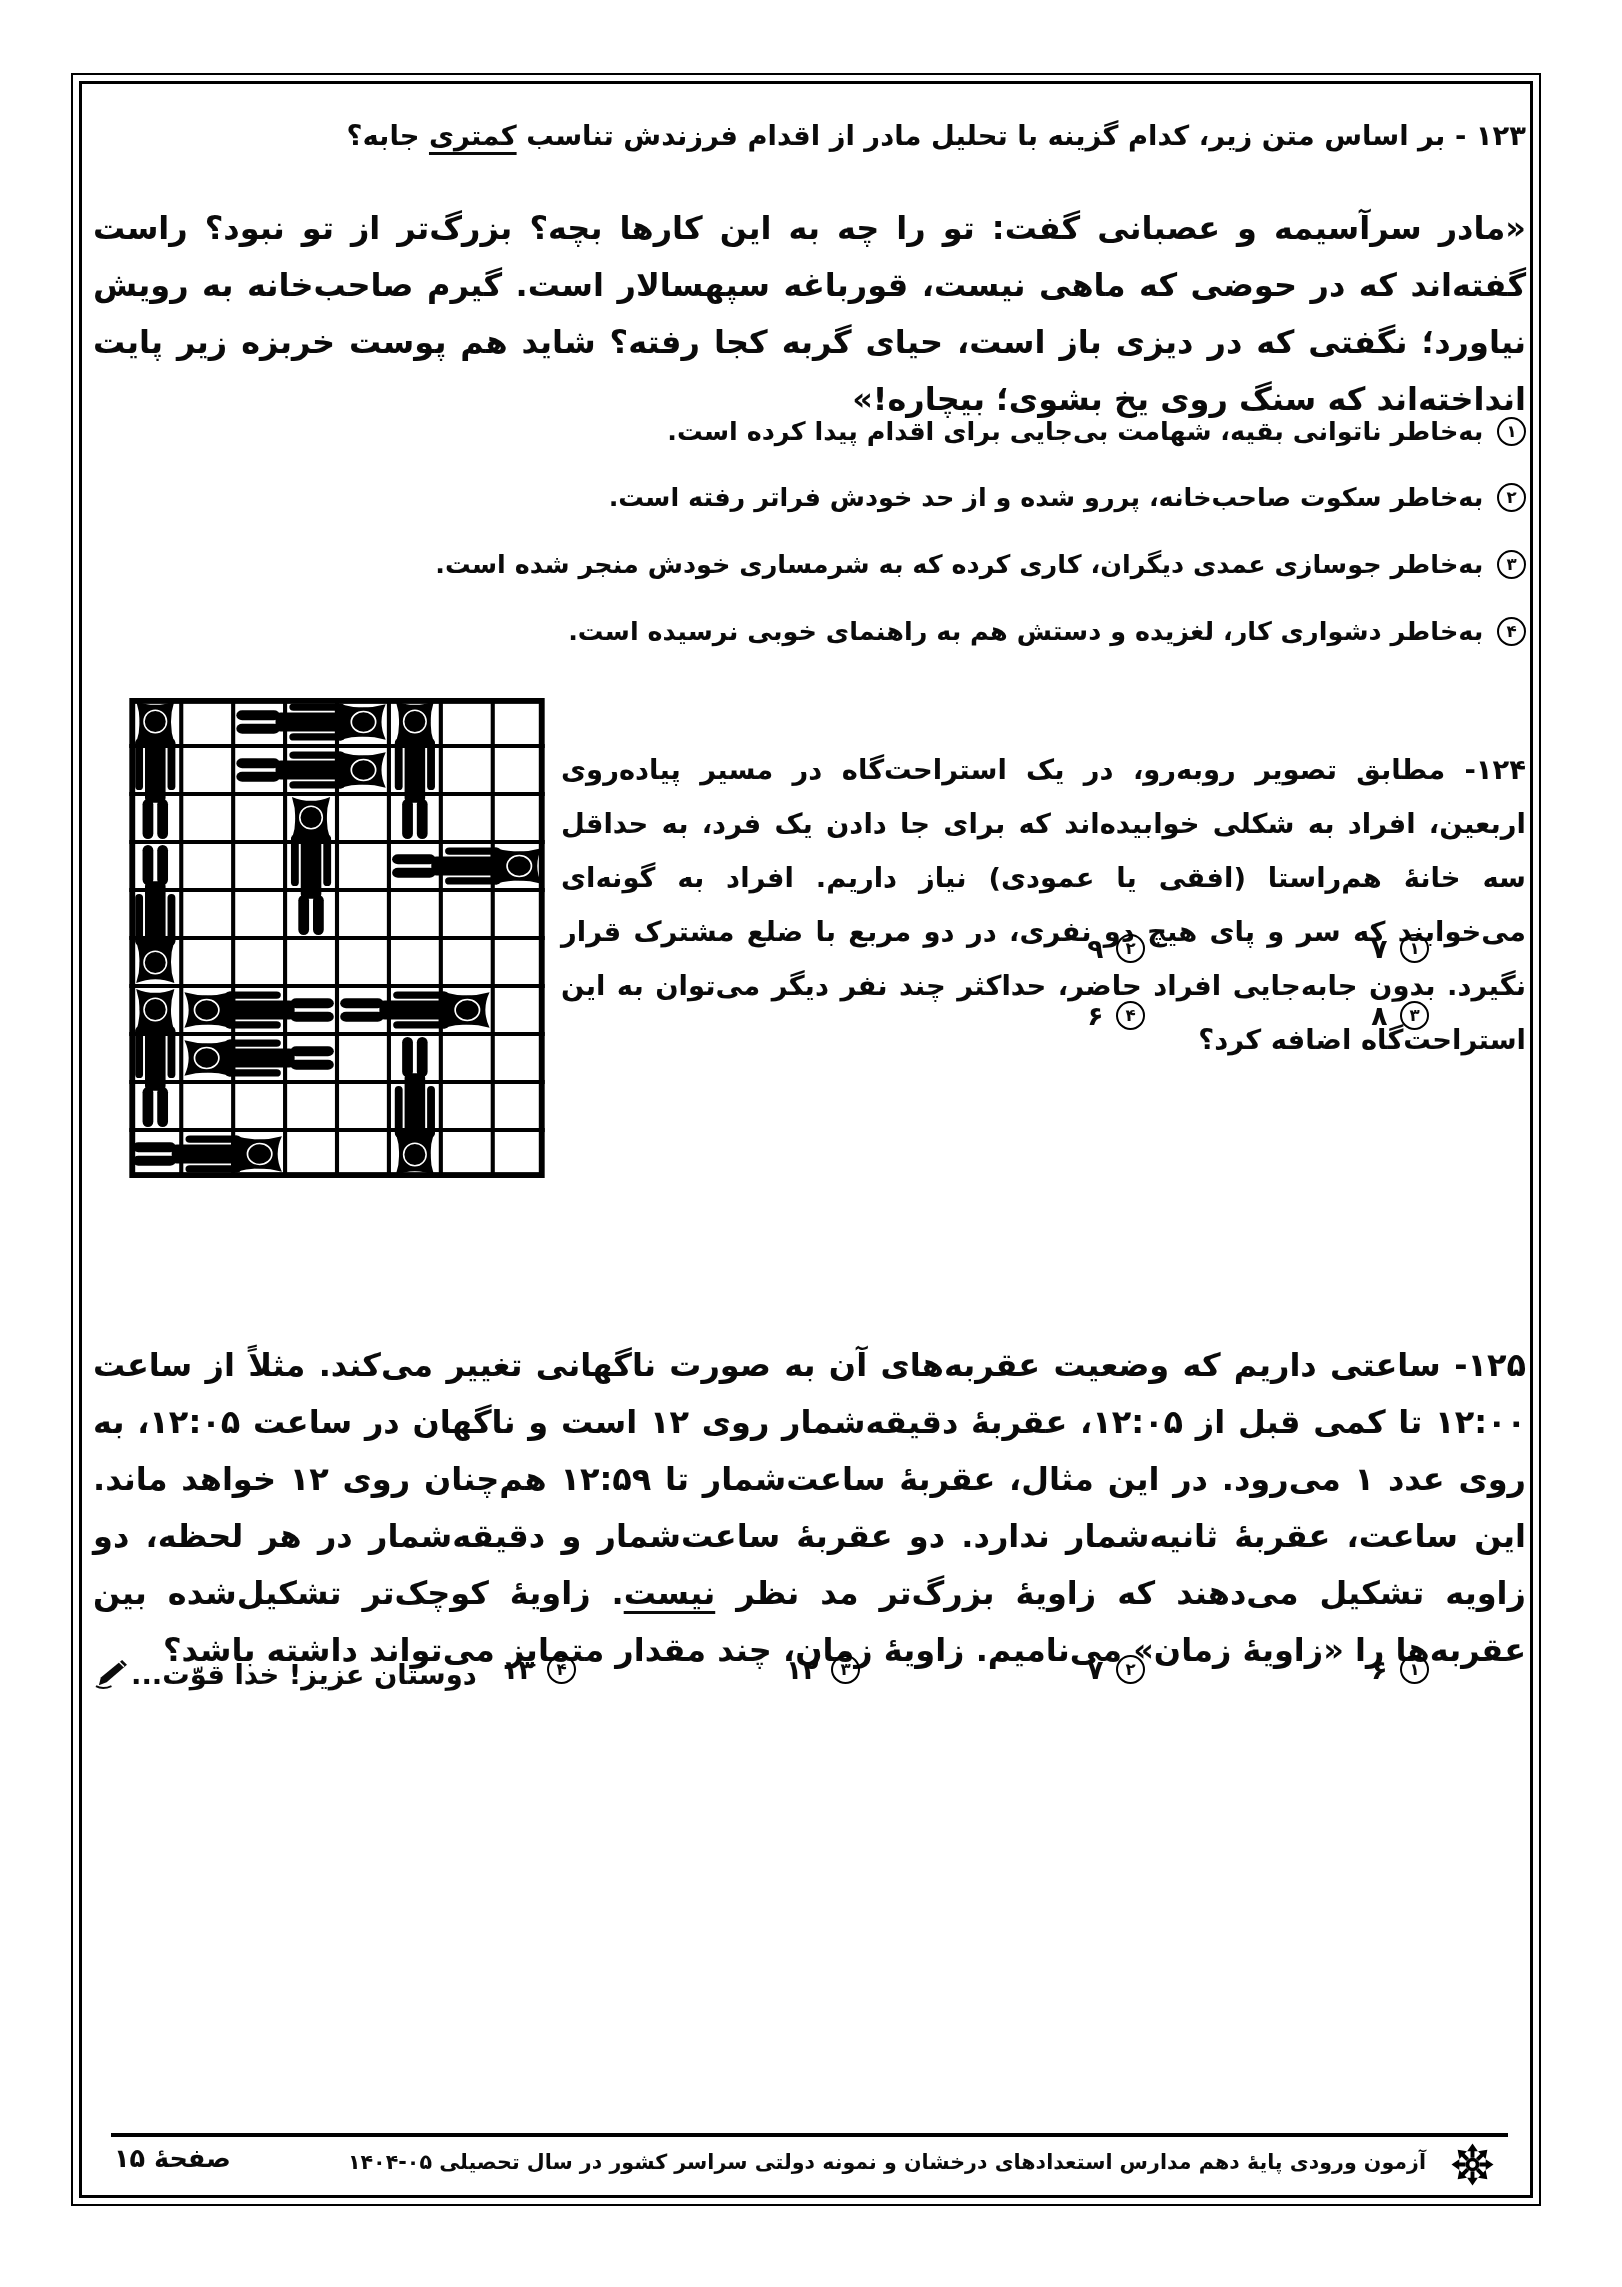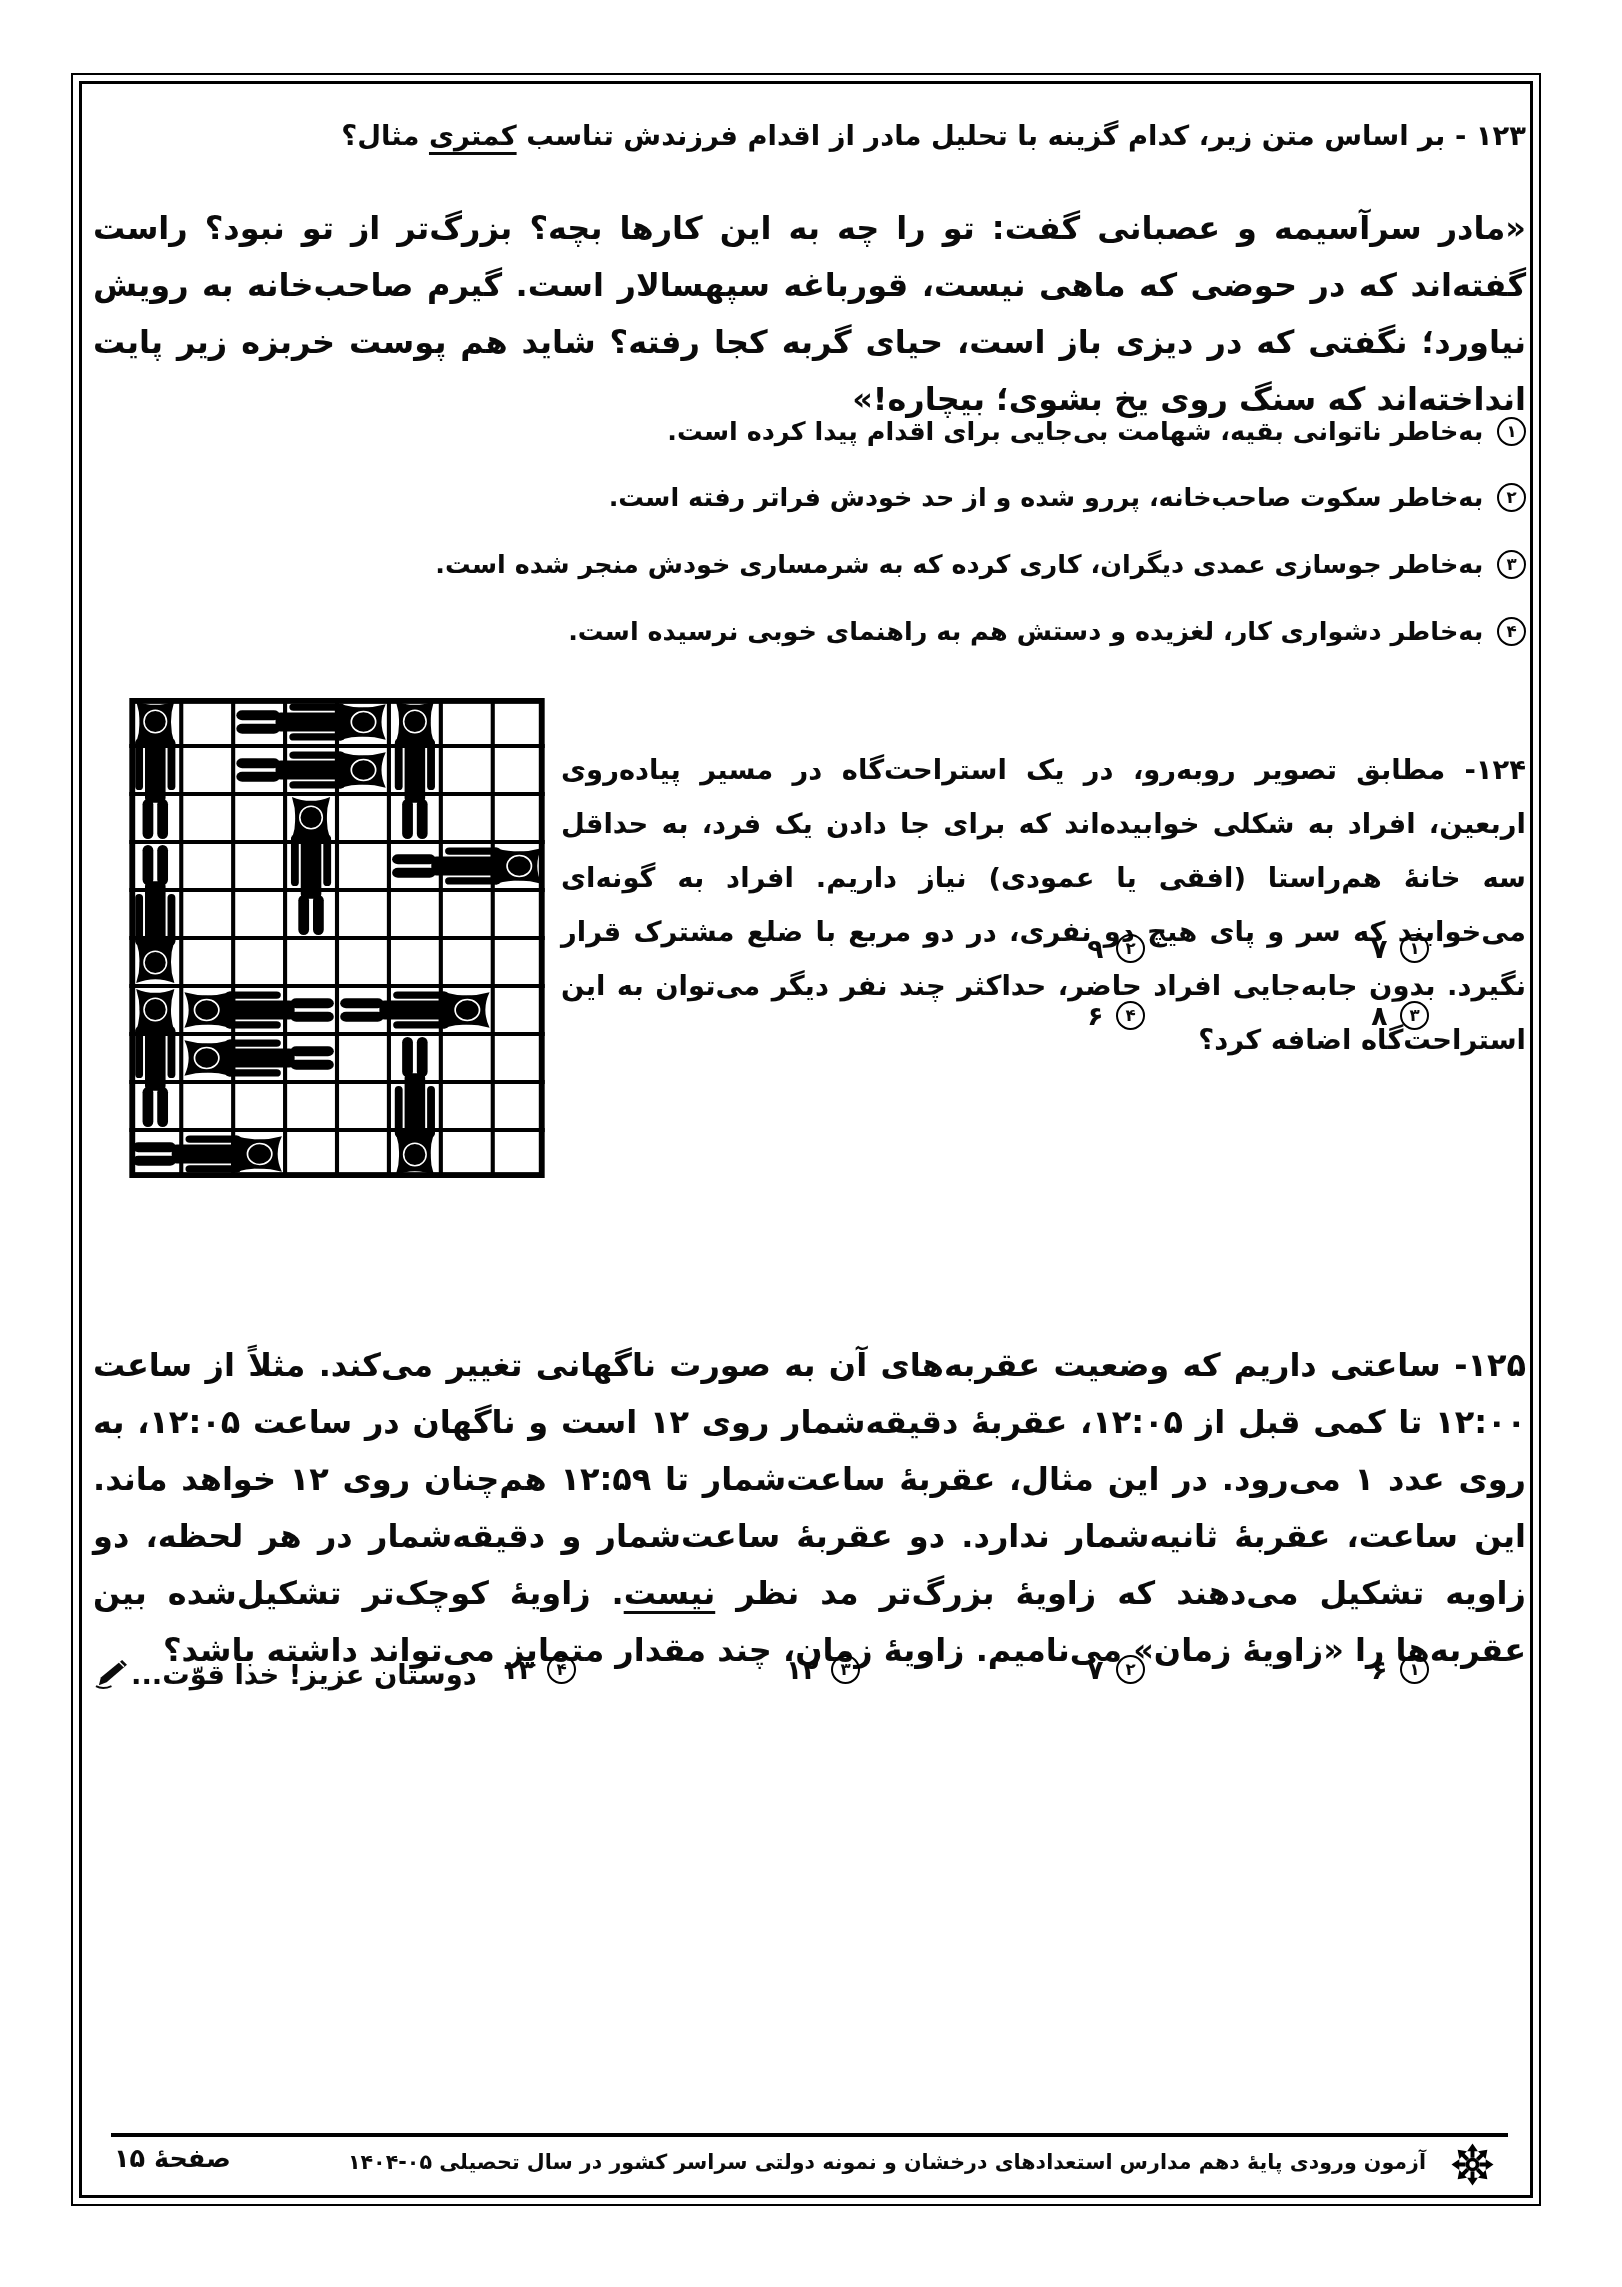--- a/index.html
+++ b/index.html
@@ -54,21 +54,21 @@
   .footer-title{top:2150px;left:196px;right:196px;text-align:right;font-size:20.6px;}
   .emblem{left:1451px;top:2143px;width:43px;height:43px;}
 </style>
 </head>
 <body>
 
 <div class="abs frame-outer">
   <div class="frame-inner"></div>
 </div>
 
-<div class="abs qheader"><span>۱۲۳ -  بر اساس متن زیر، کدام گزینه با تحلیل مادر از اقدام فرزندش تناسب </span><span class="u">کمتری</span><span> مثال؟</span></div>
+<div class="abs qheader"><span>۱۲۳ -  بر اساس متن زیر، کدام گزینه با تحلیل مادر از اقدام فرزندش تناسب </span><span class="u">کمتری</span><span> جابه؟</span></div>
 
 <div class="abs passage">«مادر سرآسیمه و عصبانی گفت: تو را چه به این کارها بچه؟ بزرگ‌تر از تو نبود؟ راست گفته‌اند که در حوضی که ماهی نیست، قورباغه سپهسالار است. گیرم صاحب‌خانه به رویش نیاورد؛ نگفتی که در دیزی باز است، حیای گربه کجا رفته؟ شاید هم پوست خربزه زیر پایت انداخته‌اند که سنگ روی یخ بشوی؛ بیچاره!»</div>
 
 <div class="abs opt" style="top:416px">
   <span class="circ">۱</span>
   <span>به‌خاطر ناتوانی بقیه، شهامت بی‌جایی برای اقدام پیدا کرده است.</span>
 </div>
 <div class="abs opt" style="top:482px">
   <span class="circ">۲</span>
   <span>به‌خاطر سکوت صاحب‌خانه، پررو شده و از حد خودش فراتر رفته است.</span>

